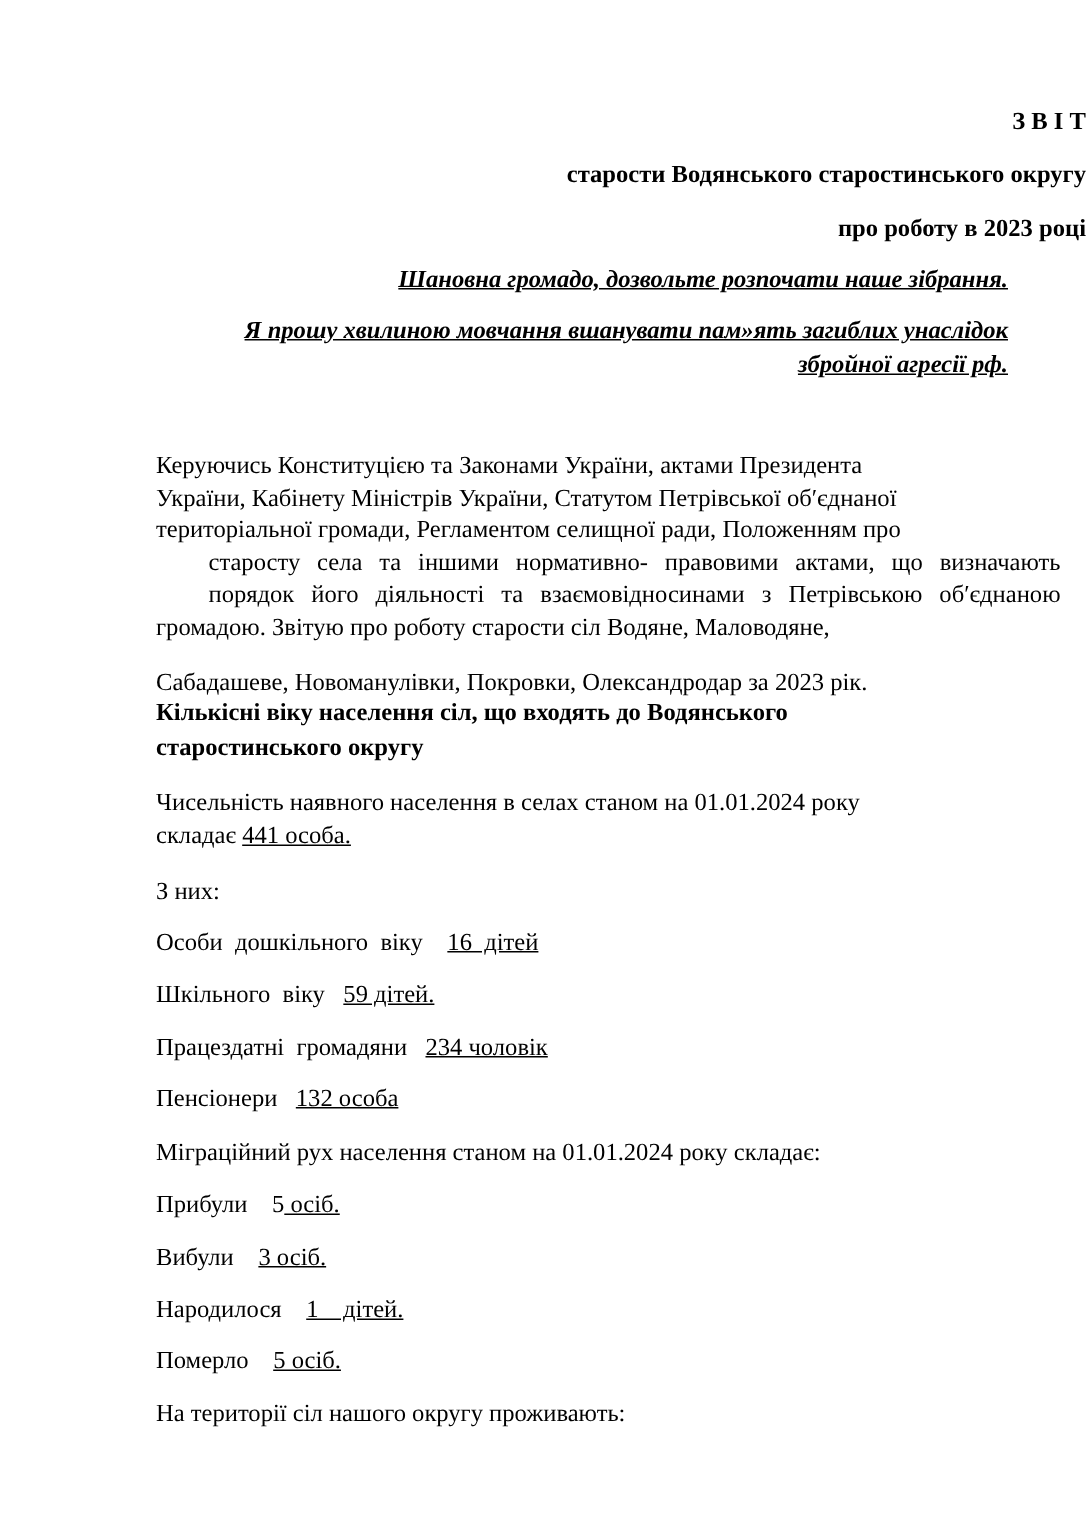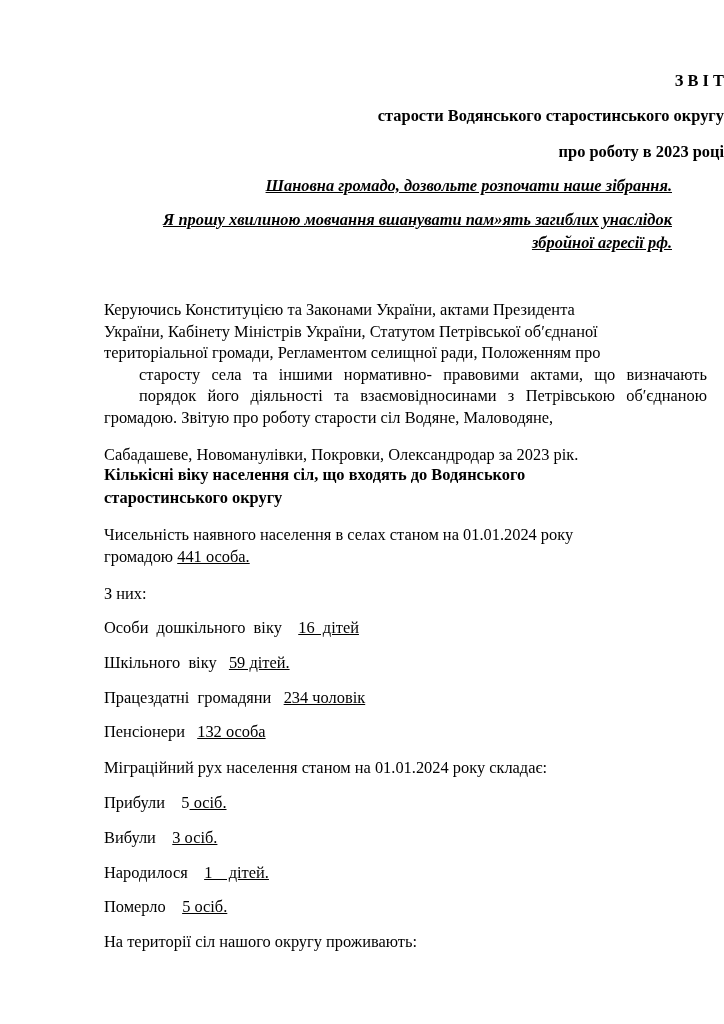--- a/index.html
+++ b/index.html
@@ -34,21 +34,21 @@
     <div class="just" style="top:388px;">порядок його діяльності та взаємовідносинами з Петрівською об′єднаною</div>
     <div class="abs left" style="top:410px;text-align:center;">громадою. Звітую  про  роботу  старости  сіл  Водяне, Маловодяне,</div>
     <div class="abs left" style="top:431px;margin-top:16px;">Сабадашеве, Новоманулівки, Покровки, Олександродар  за 2023 рік.</div>
   </div>
 
   <div class="abs left bold" style="top:467px;">Кількісні  віку  населення  сіл, що входять до Водянського</div>
   <div class="abs left bold" style="top:490px;">старостинського округу</div>
 
   <div class="abs left" style="top:527px;">  Чисельність  наявного населення  в  селах  станом  на 01.01.2024 року</div>
   <div class="abs left" style="top:549px;">
-    <span>громадою  </span><span class="u">441   особа.</span>
+    <span>складає  </span><span class="u">441   особа.</span>
   </div>
 
   <div class="abs left" style="top:586px;">З  них:</div>
 
   <div class="abs left" style="top:620px;">
     <span style="white-space:pre">Особи  дошкільного  віку    </span><span class="u" style="white-space:pre">16  дітей</span>
   </div>
   <div class="abs left" style="top:655px;">
     <span style="white-space:pre">Шкільного  віку   </span><span class="u" style="white-space:pre">59 дітей.</span>
   </div>

